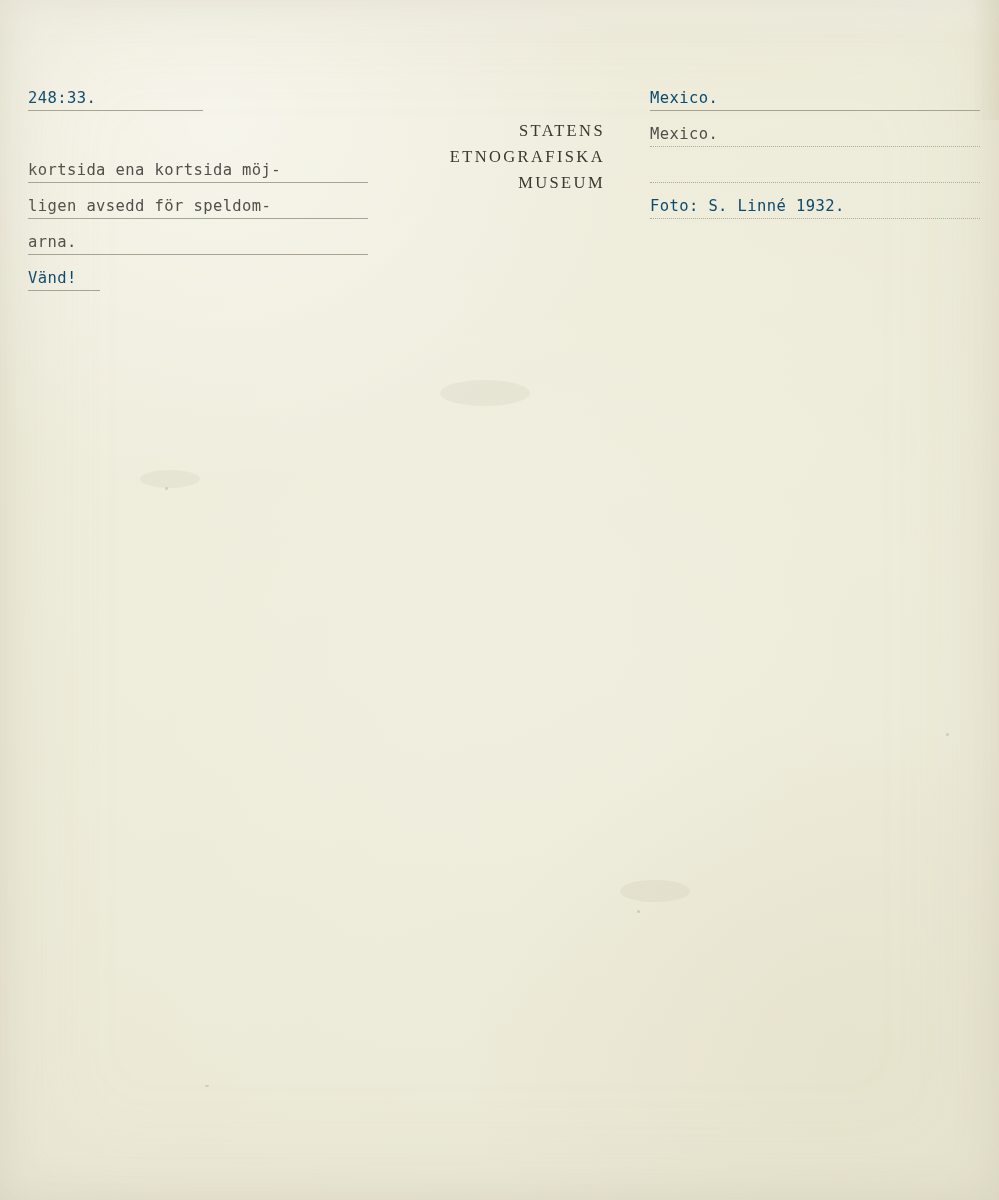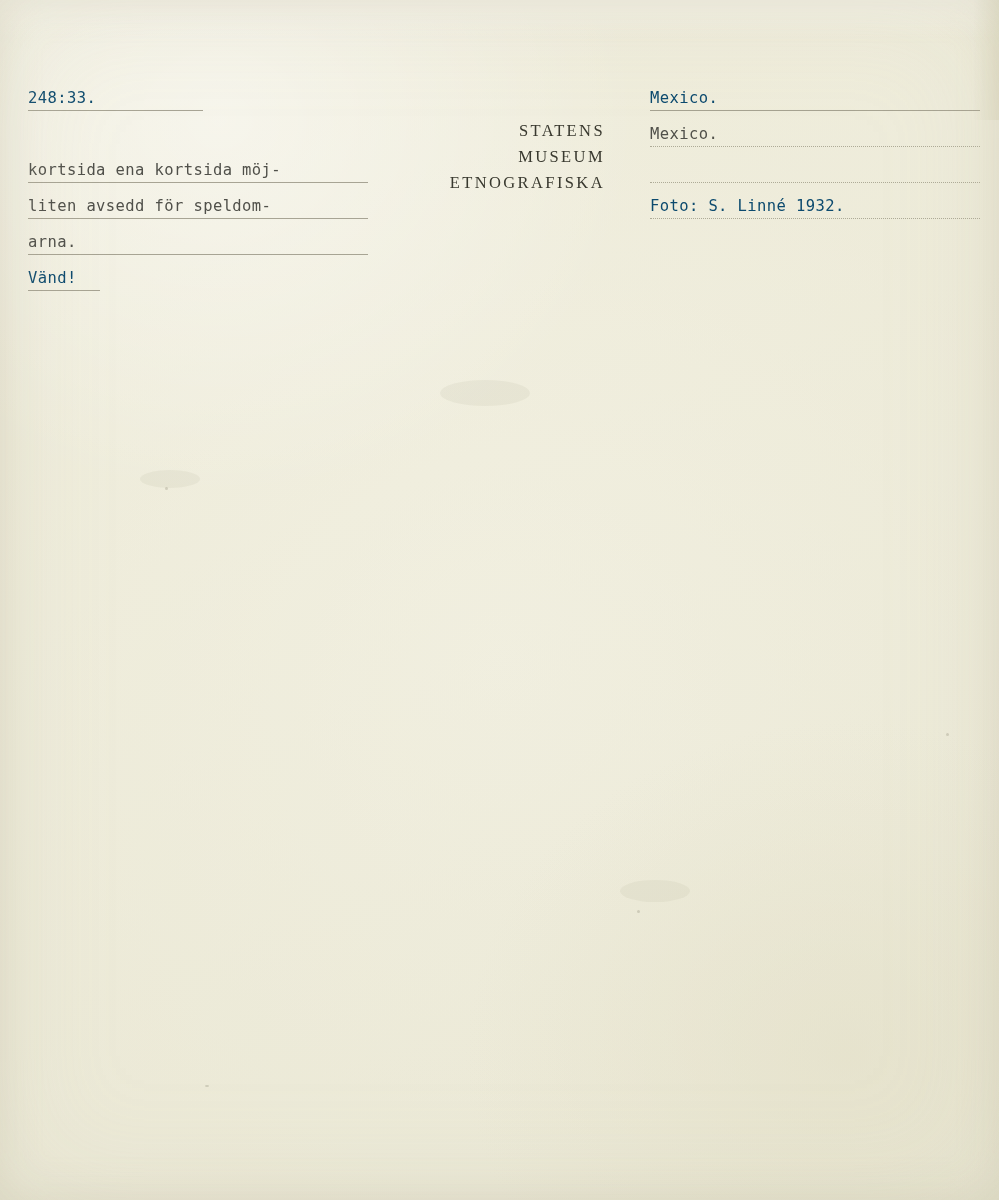--- a/index.html
+++ b/index.html
@@ -155,40 +155,40 @@
       <div class="tw txt"></div>
     </div>
 
 
     <div class="line-row">
       <div class="tw txt faded">kortsida ena kortsida möj-</div>
       <div class="rule" style="width:340px;"></div>
     </div>
 
     <div class="line-row">
-      <div class="tw txt faded">liten avsedd för speldom-</div>
+      <div class="tw txt faded">ligen avsedd för speldom-</div>
       <div class="rule" style="width:340px;"></div>
     </div>
 
     <div class="line-row">
       <div class="tw txt faded">arna.</div>
       <div class="rule" style="width:340px;"></div>
     </div>
 
     <div class="line-row">
       <div class="tw txt">Vänd!</div>
       <div class="rule" style="width:72px;"></div>
     </div>
 
   </div>
 
   <div class="stamp">
     <div>STATENS</div>
+    <div>ETNOGRAFISKA</div>
     <div>MUSEUM</div>
-    <div>ETNOGRAFISKA</div>
   </div>
 
   <div class="right-col">
 
     <div class="line-row">
       <div class="tw txt">Mexico.</div>
       <div class="rule" style="width:330px;"></div>
     </div>
 
     <div class="line-row">

